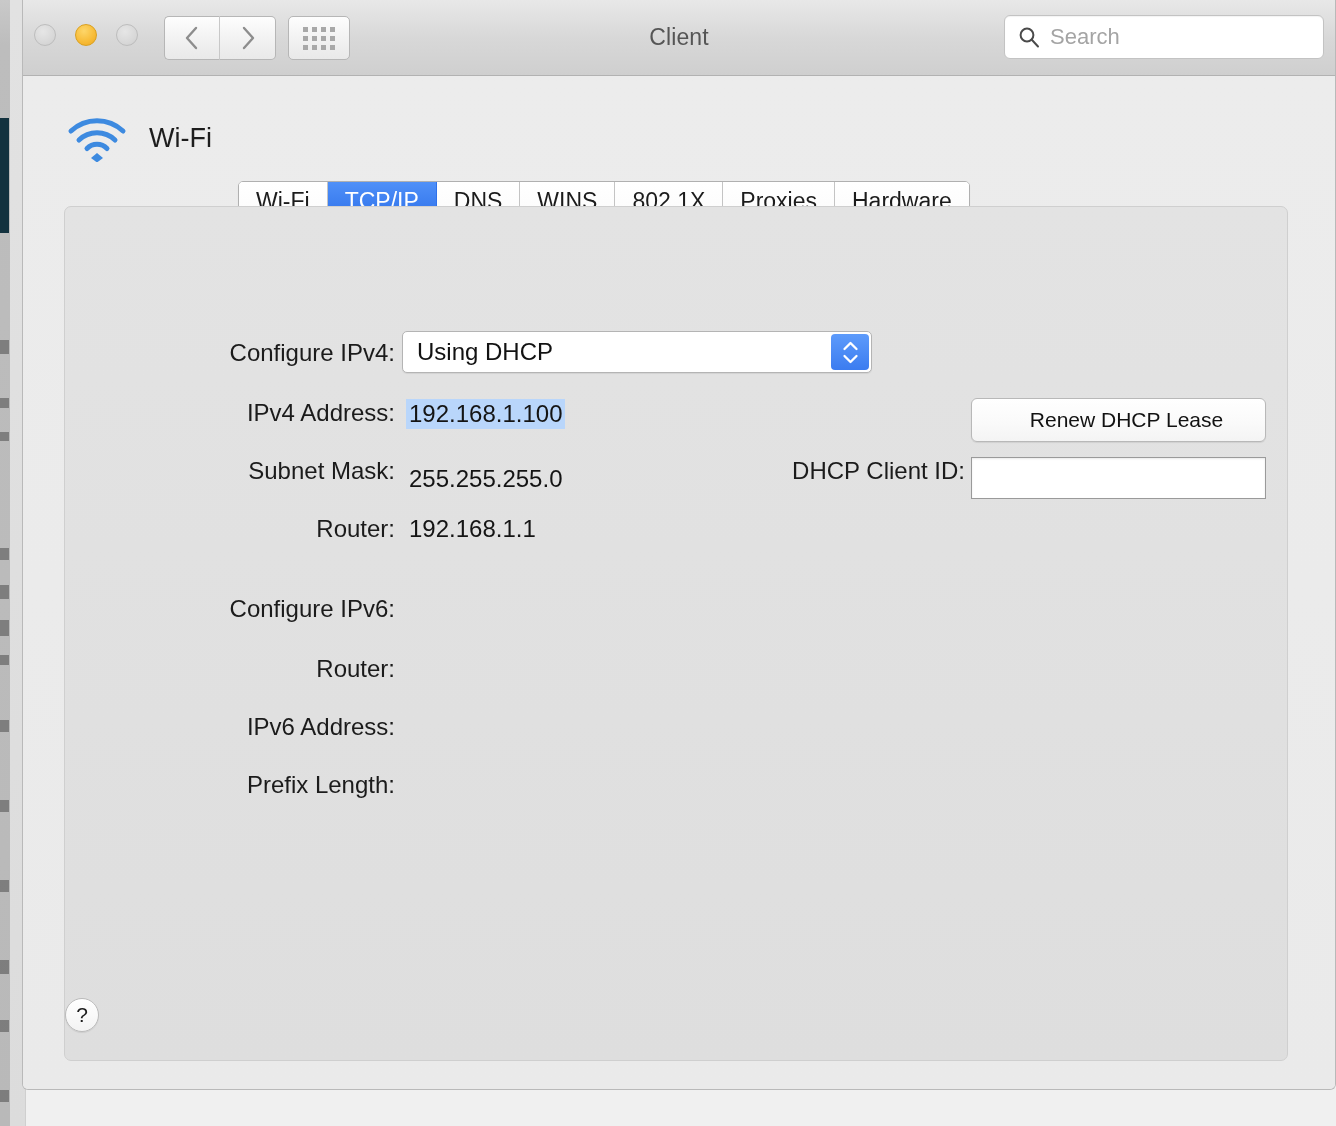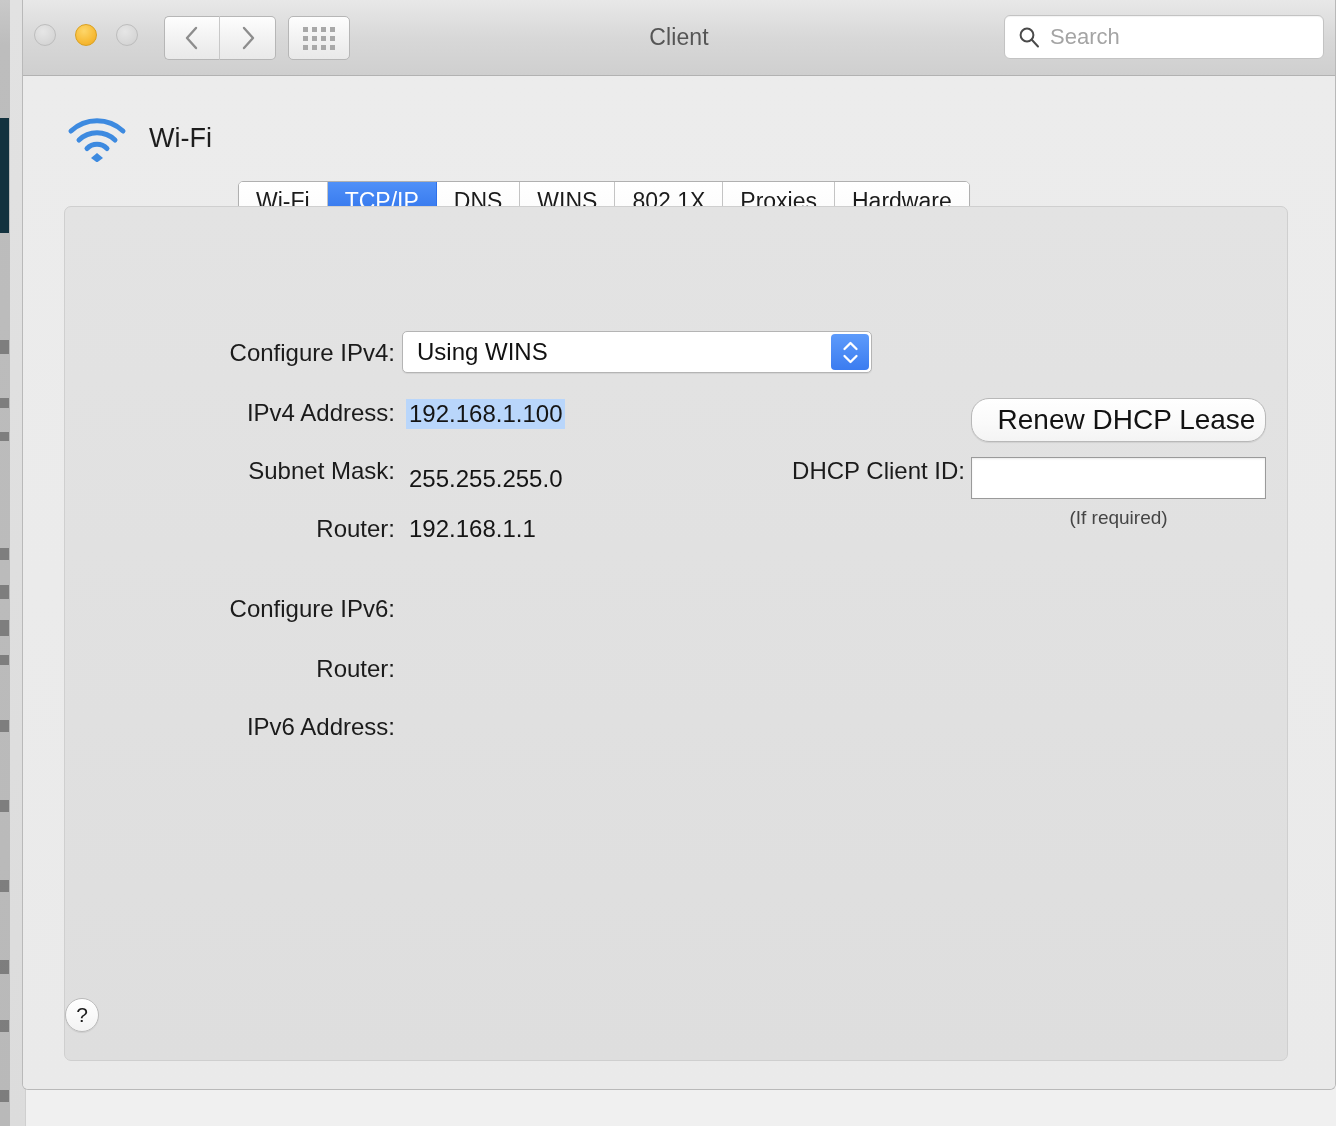--- a/index.html
+++ b/index.html
@@ -242,23 +242,23 @@
     display: flex; flex-direction: column;
     align-items: center; justify-content: center;
     gap: 3px;
   }
 
   
   .pushbtn {
     height: 44px;
     background: linear-gradient(180deg,#ffffff 0%,#fafafa 55%,#f4f4f4 100%);
     border: 1px solid #b8b8b8;
-    border-radius: 18px;
+    border-radius: 6px;
     display: flex; align-items: center; justify-content: center;
-    font-size: 28px;
+    font-size: 21px;
     color: #121212;
     box-shadow: 0 1px 1px rgba(0,0,0,.08);
     white-space: nowrap;
     padding-left: 16px;
   }
 
   
   .textfield {
     height: 42px;
     background: #ffffff;
@@ -392,21 +392,21 @@
         <div class="tab">Proxies</div>
         <div class="tab">Hardware</div>
       </div>
 
       <div class="panel">
 
         <div class="row" style="left:0px; top:132px; width:330px; justify-content:flex-end;">
           <span class="lbl">Configure IPv4:</span>
         </div>
         <div class="popup" style="position:absolute; left:337px; top:124px; width:129px; width:470px;">
-          <span class="ptext">Using WINS</span>
+          <span class="ptext">Using DHCP</span>
           <span class="stepper">
             <svg width="17" height="10" viewBox="0 0 17 10">
               <polyline points="2.5,8 8.5,2 14.5,8" fill="none" stroke="#ffffff" stroke-width="2.3" stroke-linecap="round" stroke-linejoin="round"></polyline>
             </svg>
             <svg width="17" height="10" viewBox="0 0 17 10">
               <polyline points="2.5,2 8.5,8 14.5,2" fill="none" stroke="#ffffff" stroke-width="2.3" stroke-linecap="round" stroke-linejoin="round"></polyline>
             </svg>
           </span>
         </div>
 
@@ -430,42 +430,42 @@
         <div class="row" style="left:344px; top:308px;">
           <span class="val">192.168.1.1</span>
         </div>
 
         <div class="pushbtn" style="position:absolute; left:906px; top:191px; width:295px;">Renew DHCP Lease</div>
 
         <div class="row" style="left:660px; top:250px; width:240px; justify-content:flex-end;">
           <span class="lbl">DHCP Client ID:</span>
         </div>
         <input class="textfield" style="position: absolute; left: 906px; top: 250px; width: 295px; font-size: 23px; padding: 0px 8px;" value="">
-        <div style="position:absolute; left:906px; top:300px; width:295px; text-align:center;">
-          <span class="hint">(If required)</span>
-        </div>
 
         <div class="row" style="left:0px; top:388px; width:330px; justify-content:flex-end;">
           <span class="lbl">Configure IPv6:</span>
         </div>
 
         <div class="row" style="left:0px; top:448px; width:330px; justify-content:flex-end;">
           <span class="lbl">Router:</span>
         </div>
         <div class="row" style="left:344px; top:448px;">
           <span class="val"></span>
         </div>
 
         <div class="row" style="left:0px; top:506px; width:330px; justify-content:flex-end;">
           <span class="lbl">IPv6 Address:</span>
         </div>
         <div class="row" style="left:344px; top:506px;">
           <span class="val"></span>
         </div>
 
+        <div class="row" style="left:0px; top:564px; width:330px; justify-content:flex-end;">
+          <span class="lbl">Prefix Length:</span>
+        </div>
         <div class="row" style="left:344px; top:564px;">
           <span class="val"></span>
         </div>
 
       </div>
 
       <div class="footer">
         <div class="helpbtn">?</div>
       </div>
 

